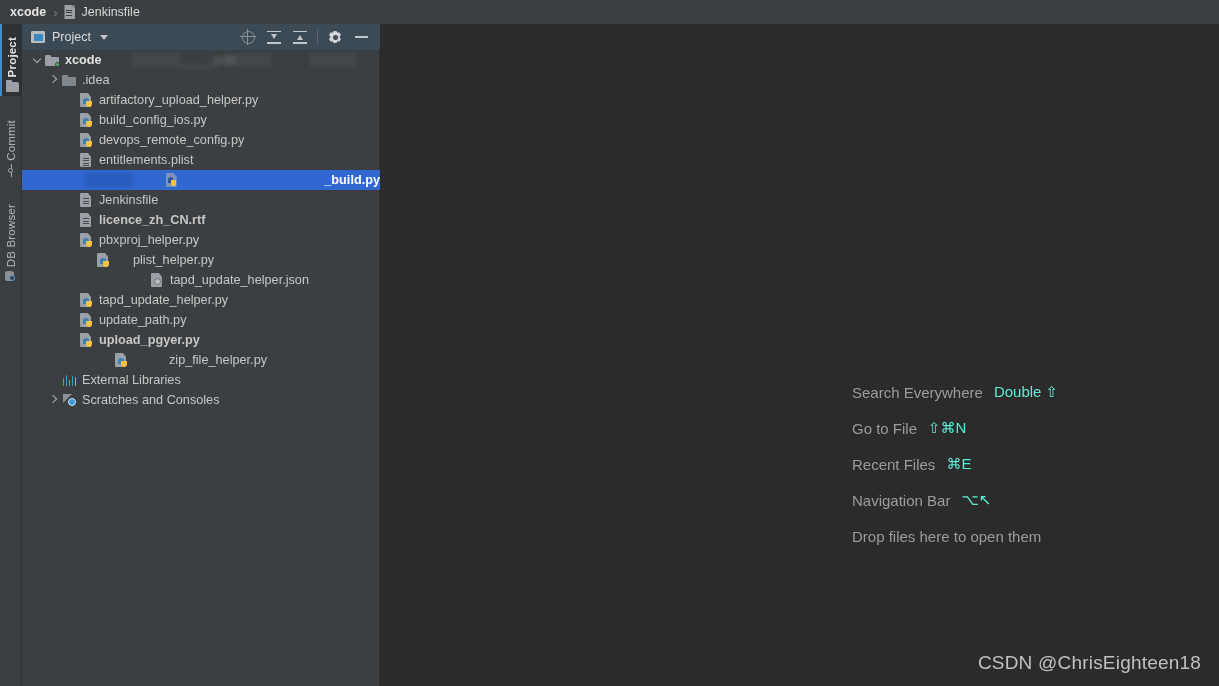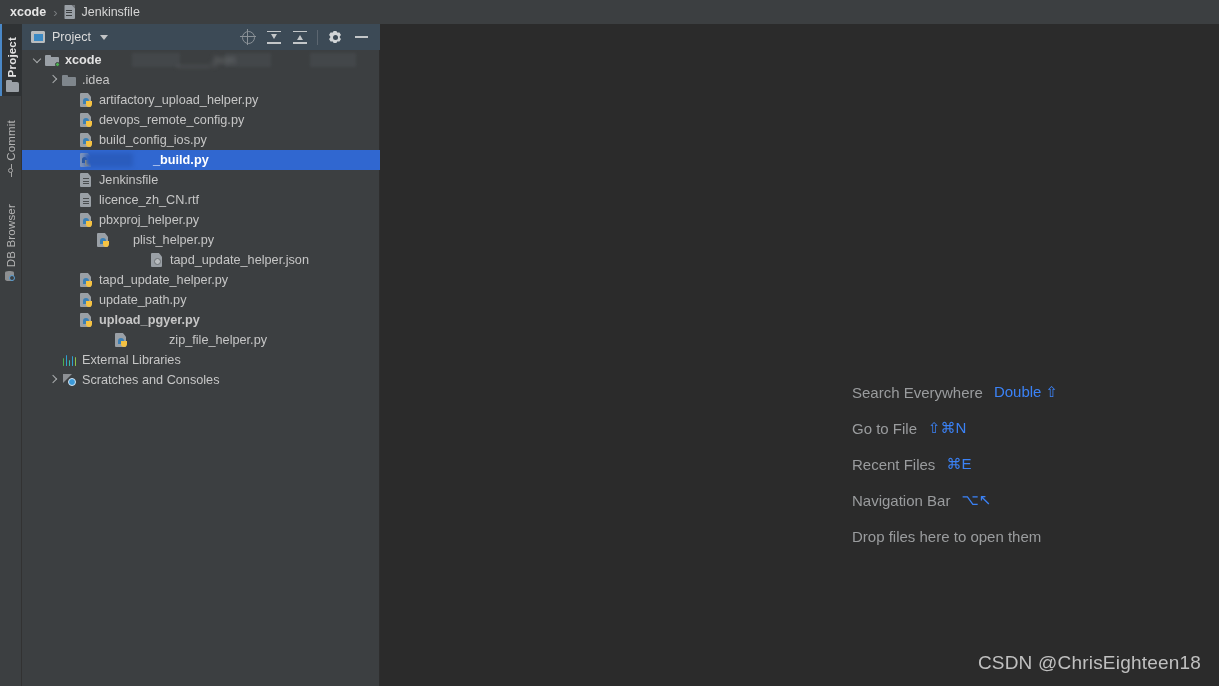--- a/index.html
+++ b/index.html
@@ -491,21 +491,21 @@
   }
   .hint-row {
     height: 36px;
     display: flex;
     align-items: center;
     font-size: 15px;
     color: #9a9c9e;
     white-space: nowrap;
   }
   .hint-key {
-    color: #3b82f6;
+    color: #5eead4;
     margin-left: 11px;
     font-size: 15px;
   }
   .hint-row.plain { color: #9a9c9e; }
 
   #watermark {
     position: absolute;
     right: 18px;
     bottom: 12px;
     font-size: 19px;
@@ -636,34 +636,44 @@
       </div>
       <div class="row" style="padding-left: 42px;">
         <span class="twisty"></span>
         <span class="icon-slot">
           <span class="pyico">
             <span class="sheet"></span>
             <span class="snakeA"></span>
             <span class="snakeB"></span>
           </span>
         </span>
+        <span class="label">build_config_ios.py</span>
+      </div>
+      <div class="row" style="padding-left: 42px;">
+        <span class="twisty"></span>
+        <span class="icon-slot">
+          <span class="pyico">
+            <span class="sheet"></span>
+            <span class="snakeA"></span>
+            <span class="snakeB"></span>
+          </span>
+        </span>
         <span class="label">devops_remote_config.py</span>
       </div>
       <div class="row" style="padding-left: 42px;">
         <span class="twisty"></span>
         <span class="icon-slot">
-          <span class="pyico">
-            <span class="sheet"></span>
-            <span class="snakeA"></span>
-            <span class="snakeB"></span>
-          </span>
-        </span>
-        <span class="label">build_config_ios.py</span>
-      </div>
-      <div class="row sel" style="padding-left: 42px;">
+          <span class="docico">
+            <span class="sheet"></span>
+            <span class="lines"></span>
+          </span>
+        </span>
+        <span class="label">entitlements.plist</span>
+      </div>
+      <div class="row sel" style="padding-left: 42px; justify-content: space-between;">
         <span class="twisty"></span>
         <span class="icon-slot">
           <span class="pyrun">
             <span class="sheet"></span>
             <span class="snakeA"></span>
             <span class="snakeB"></span>
           </span>
         </span>
         <span class="label" style="margin-left: 54px;">_build.py</span>
         <span class="sel-redact" style="left: 63px; top: 3px; width: 48px; height: 14px;"></span>
@@ -671,21 +681,21 @@
       <div class="row" style="padding-left: 42px;">
         <span class="twisty"></span>
         <span class="icon-slot">
           <span class="docico">
             <span class="sheet"></span>
             <span class="lines"></span>
           </span>
         </span>
         <span class="label">Jenkinsfile</span>
       </div>
-      <div class="row" style="padding-left: 42px;">
+      <div class="row" style="padding-left: 42px; font-weight: bold;">
         <span class="twisty"></span>
         <span class="icon-slot">
           <span class="docico">
             <span class="sheet"></span>
             <span class="lines"></span>
           </span>
         </span>
         <span class="label">licence_zh_CN.rtf</span>
       </div>
       <div class="row" style="padding-left: 42px;">

